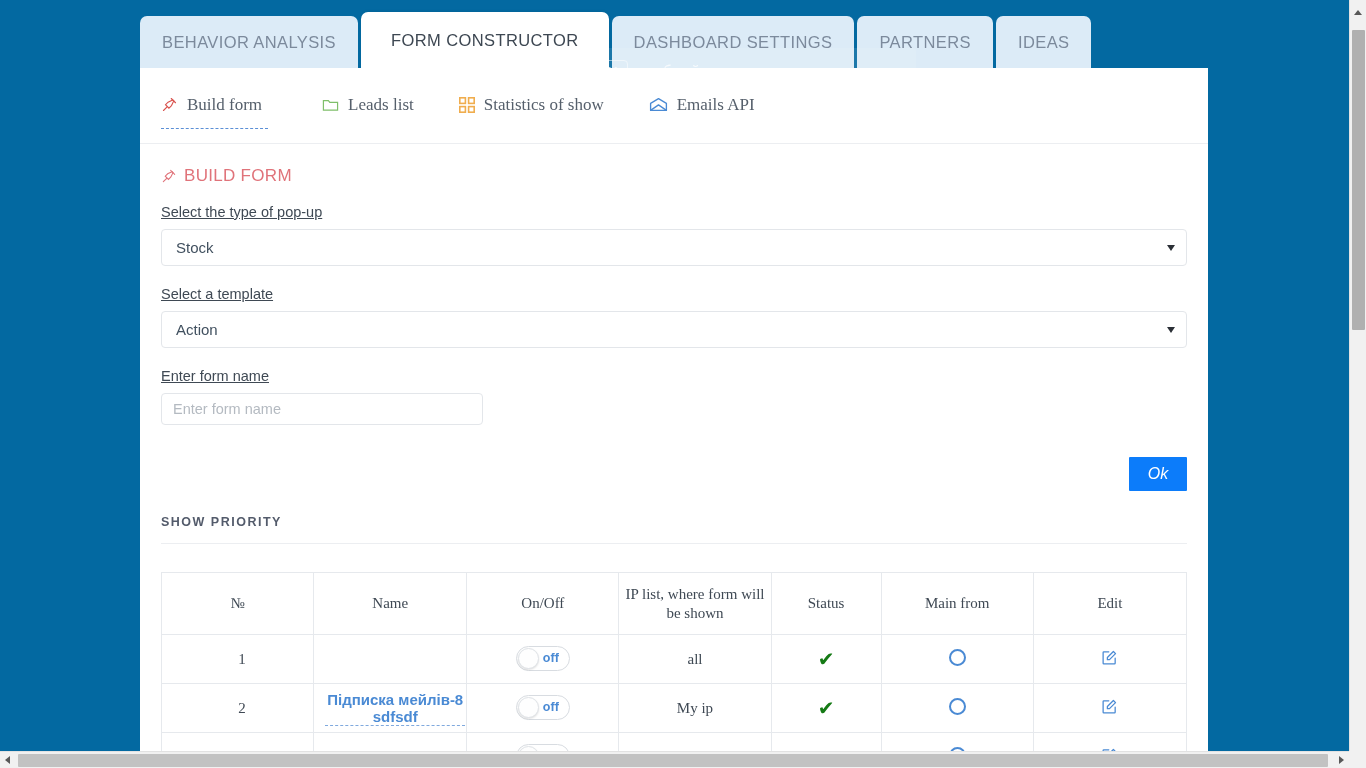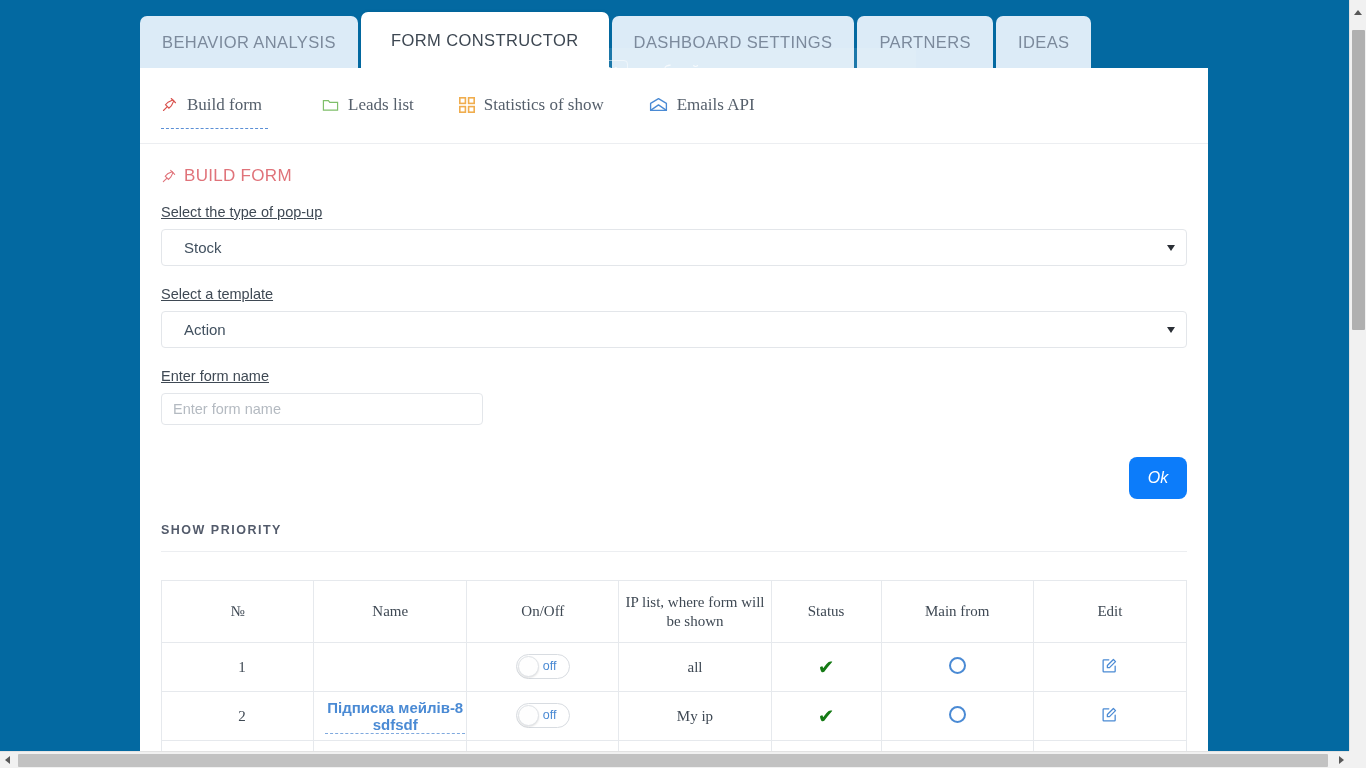--- a/index.html
+++ b/index.html
@@ -130,21 +130,21 @@
   }
   .select-wrap { position: relative; margin-bottom: 20px; }
   .select-box {
     width: 1026px;
     height: 37px;
     border: 1px solid #e3e6ea;
     border-radius: 4px;
     background: #fff;
     display: flex;
     align-items: center;
-    padding-left: 22px;
+    padding-left: 14px;
     color: #41505f;
     font-size: 15px;
     cursor: pointer;
   }
   .select-caret {
     position: absolute;
     right: 12px; top: 50%;
     transform: translateY(-50%);
     width: 0; height: 0;
     border-left: 4.5px solid transparent;
@@ -160,25 +160,25 @@
     padding-left: 11px;
     font-size: 14.5px;
     color: #41505f;
     font-family: "Liberation Sans", sans-serif;
     outline: none;
   }
   .text-input::placeholder { color: #b4bac1; }
 
   .ok-row { display: flex; justify-content: flex-end; margin-top: 32px; padding-right: 0px; }
   .ok-btn {
-    width: 58px; height: 42px;
+    width: 58px; height: 34px;
     background: #0c7cfa;
     color: #fff;
     border: none;
-    border-radius: 8px;
+    border-radius: 1px;
     font-style: italic;
     font-size: 16px;
     font-family: "Liberation Sans", sans-serif;
     cursor: pointer;
   }
 
   .show-priority {
     margin-top: 24px;
     color: #535b6b;
     font-size: 12.5px;
@@ -220,20 +220,21 @@
 
   .toggle {
     display: inline-flex;
     align-items: center;
     width: 54px; height: 25px;
     border: 1px solid #d8dce1;
     border-radius: 13px;
     background: #fff;
     cursor: pointer;
     position: relative;
+    font-weight: bold;
   }
   .toggle .knob {
     width: 21px; height: 21px;
     border-radius: 50%;
     background: #fefefe;
     border: 1px solid #dfe3e7;
     margin-left: 1px;
     box-shadow: 0 1px 2px rgba(0,0,0,0.12);
   }
   .toggle .lbl {

